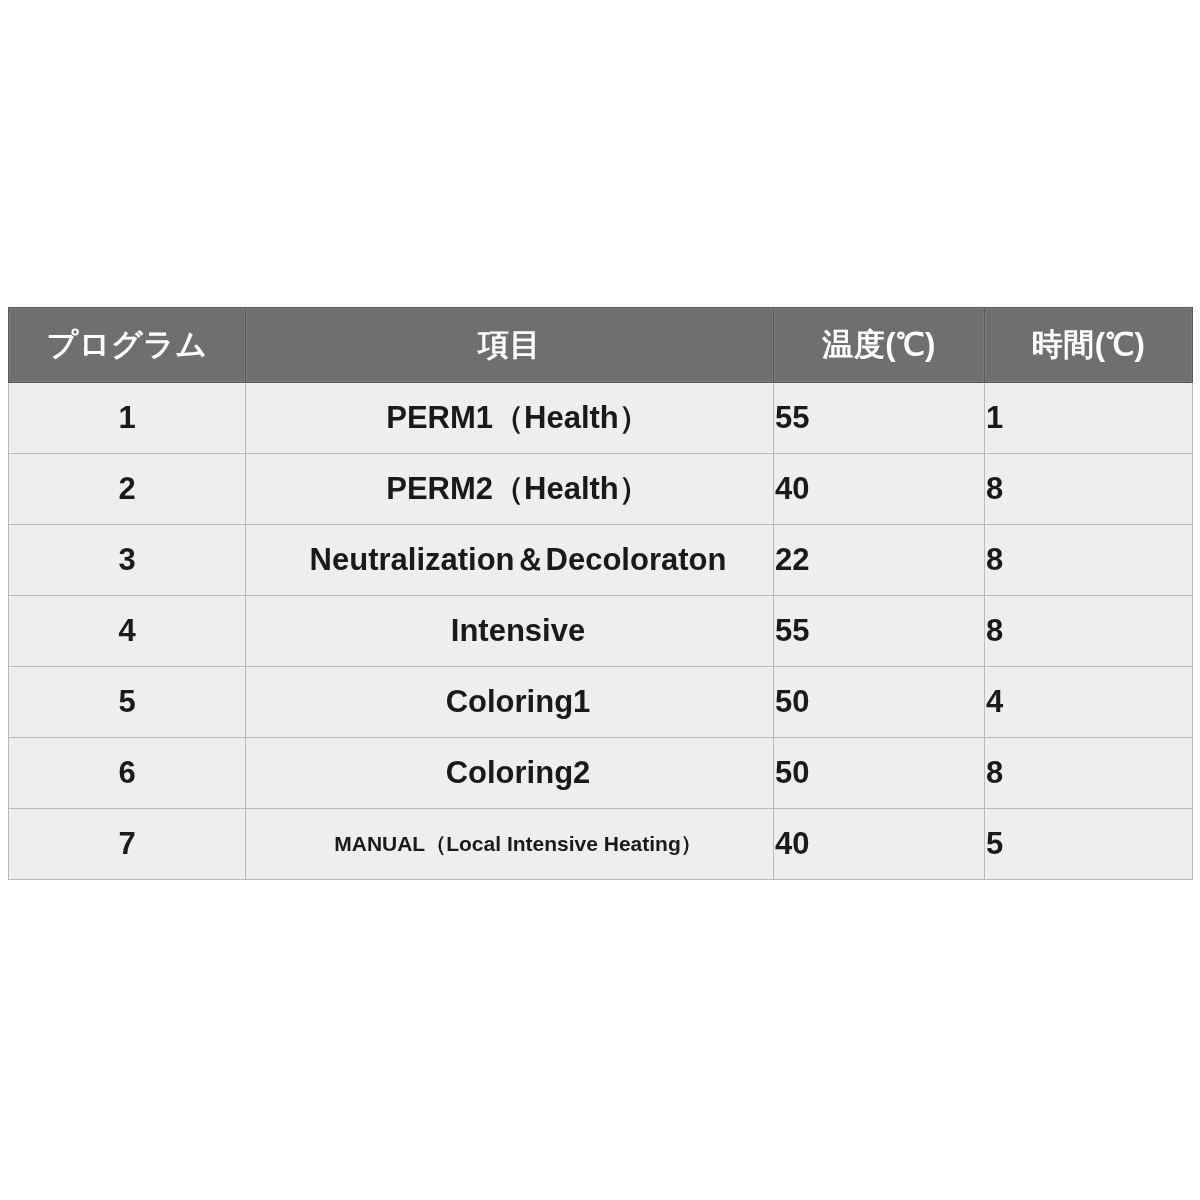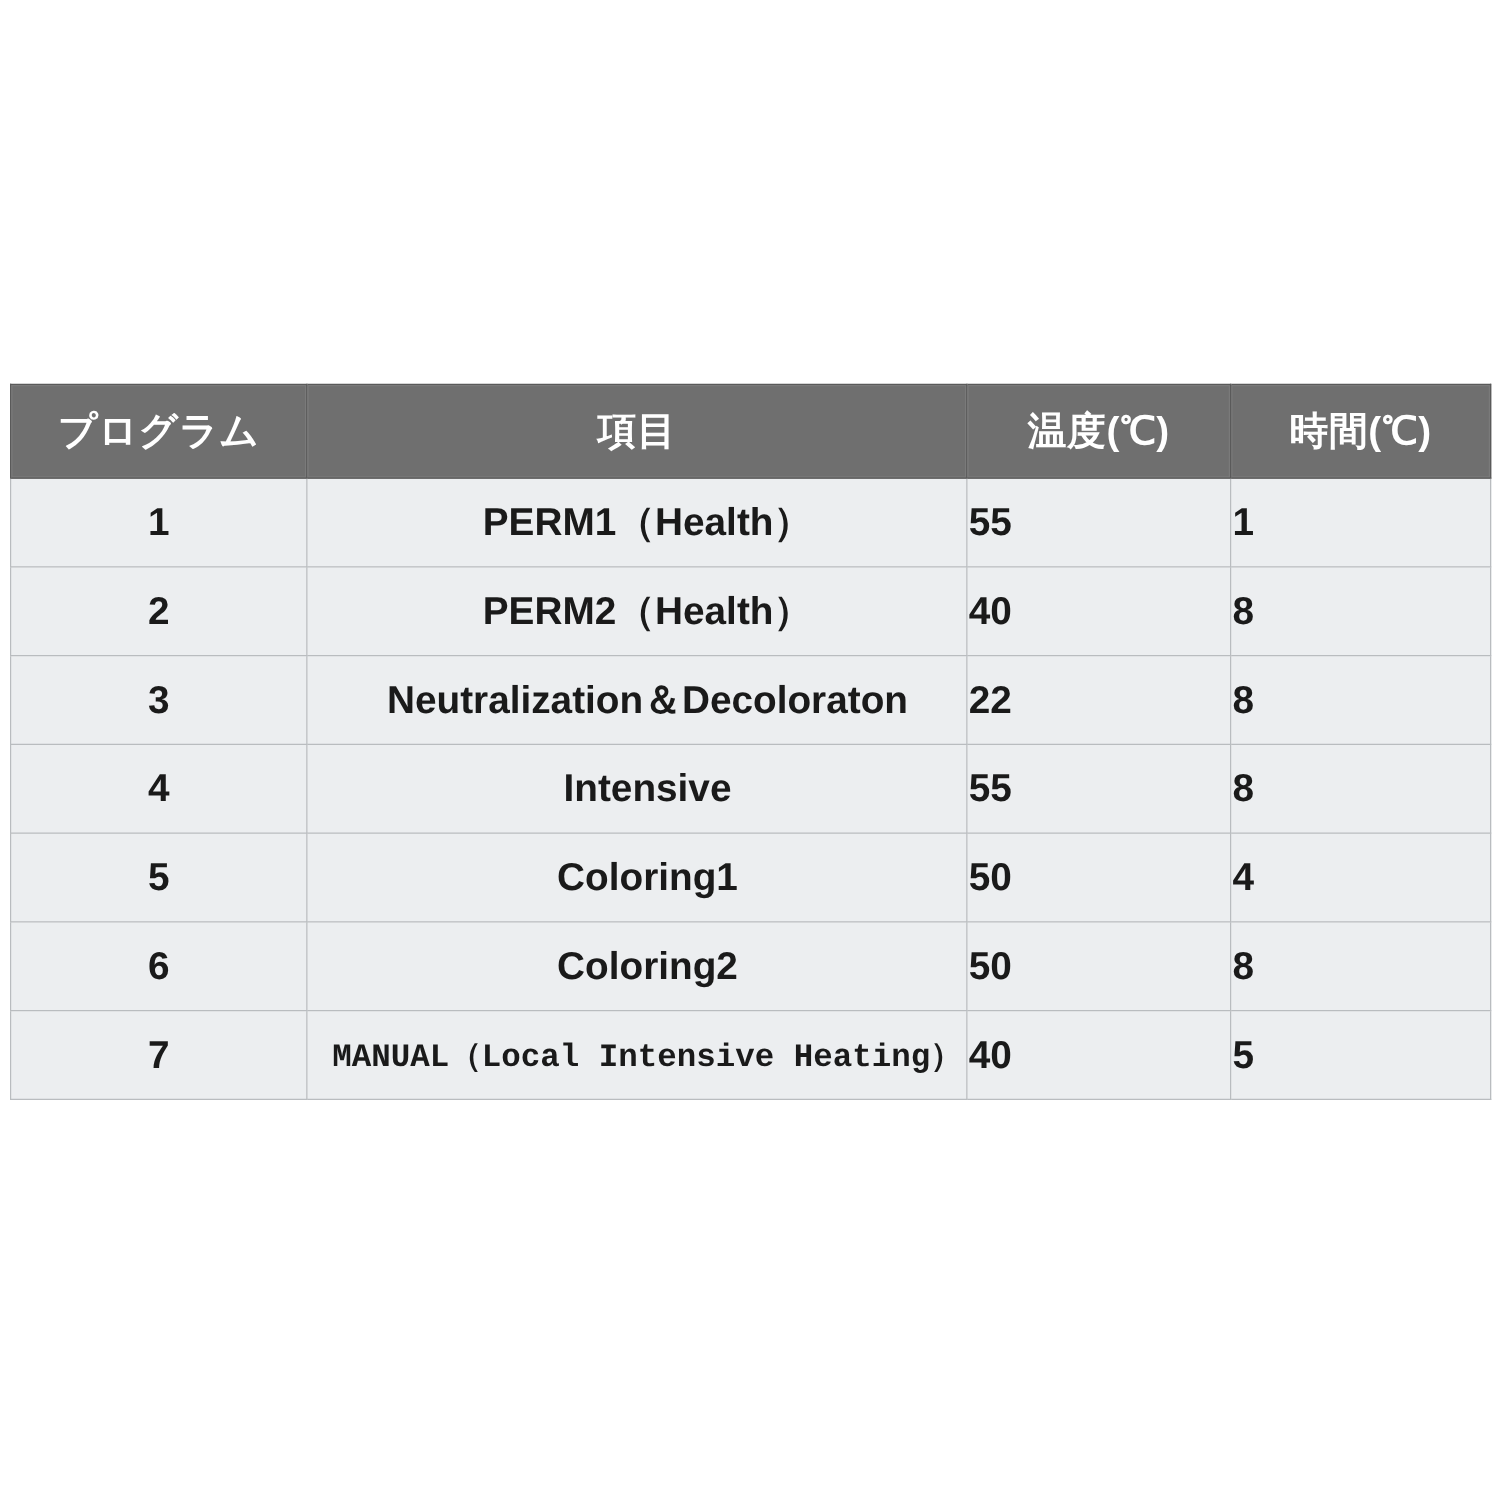--- a/index.html
+++ b/index.html
@@ -56,22 +56,21 @@
   table.spec tbody td.item {
     text-align: center;
     padding-left: 18px;
     white-space: nowrap;
   }
   table.spec tbody td.val {
     text-align: left;
   }
   
   table.spec tbody tr:last-child td.item {
-    font-size: 26px;
-    font-family: Liberation Mono, monospace;
+    font-size: 21px;
   }
 </style>
 </head>
 <body>
 
 <div id="page">
   <div class="table-wrap">
     <table class="spec">
       <colgroup>
         <col class="c0">

